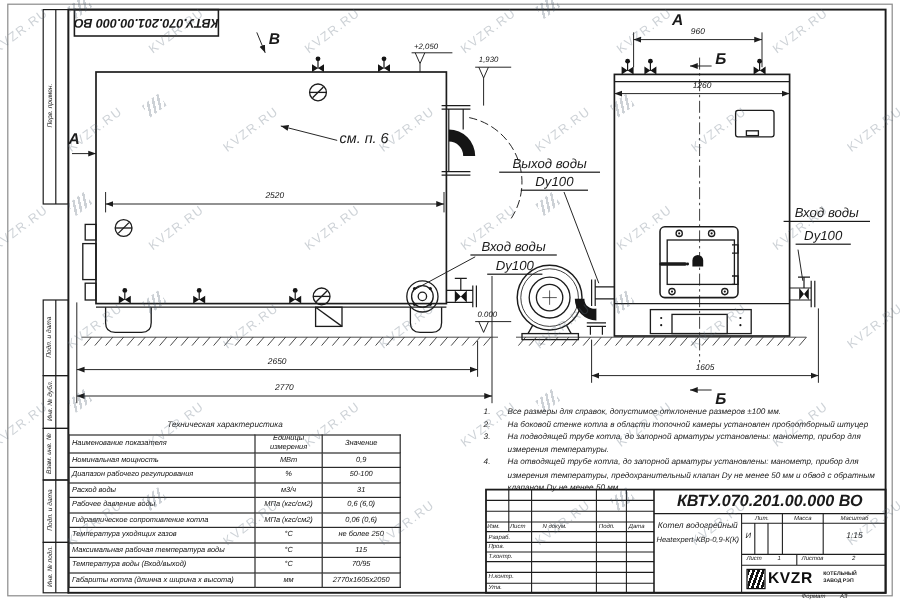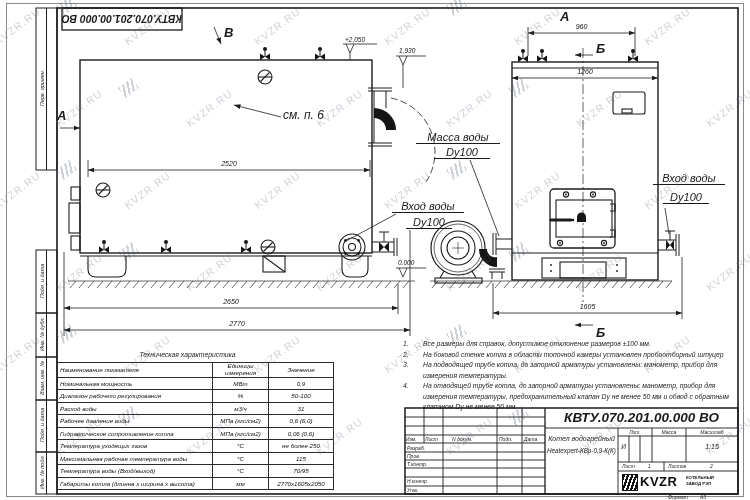--- a/index.html
+++ b/index.html
@@ -226,21 +226,21 @@
     <span class="vlabel" style="left:15.5px;top:422px;width:52px;">Подп. и дата</span>
     <span class="vlabel" style="left:20.5px;top:469px;width:42px;">Инв. № подл.</span>
 
     <span class="s marker" style="left:57px;top:108px;">А</span>
     <span class="s marker" style="left:224px;top:25px;">В</span>
     <span class="s marker" style="left:560px;top:9px;">А</span>
     <span class="s marker" style="left:596px;top:41px;">Б</span>
     <span class="s marker" style="left:596px;top:325px;">Б</span>
 
     <span class="s it" style="left:283px;top:108px;font-size:12px;">см. п. 6</span>
-    <span class="s callout" style="left:416px;top:131px;width:84px;">Масса воды</span>
+    <span class="s callout" style="left:416px;top:131px;width:84px;">Выход воды</span>
     <span class="s callout" style="left:434px;top:146px;width:56px;">Dy100</span>
     <span class="s callout" style="left:392px;top:200px;width:72px;">Вход воды</span>
     <span class="s callout" style="left:406px;top:216px;width:46px;">Dy100</span>
     <span class="s callout" style="left:653px;top:172px;width:72px;">Вход воды</span>
     <span class="s callout" style="left:663px;top:191px;width:46px;">Dy100</span>
 
     <span class="s lvl" style="left:345px;top:36px;">+2,050</span>
     <span class="s lvl" style="left:399px;top:47px;">1,930</span>
     <span class="s lvl" style="left:398px;top:259px;">0.000</span>
 

